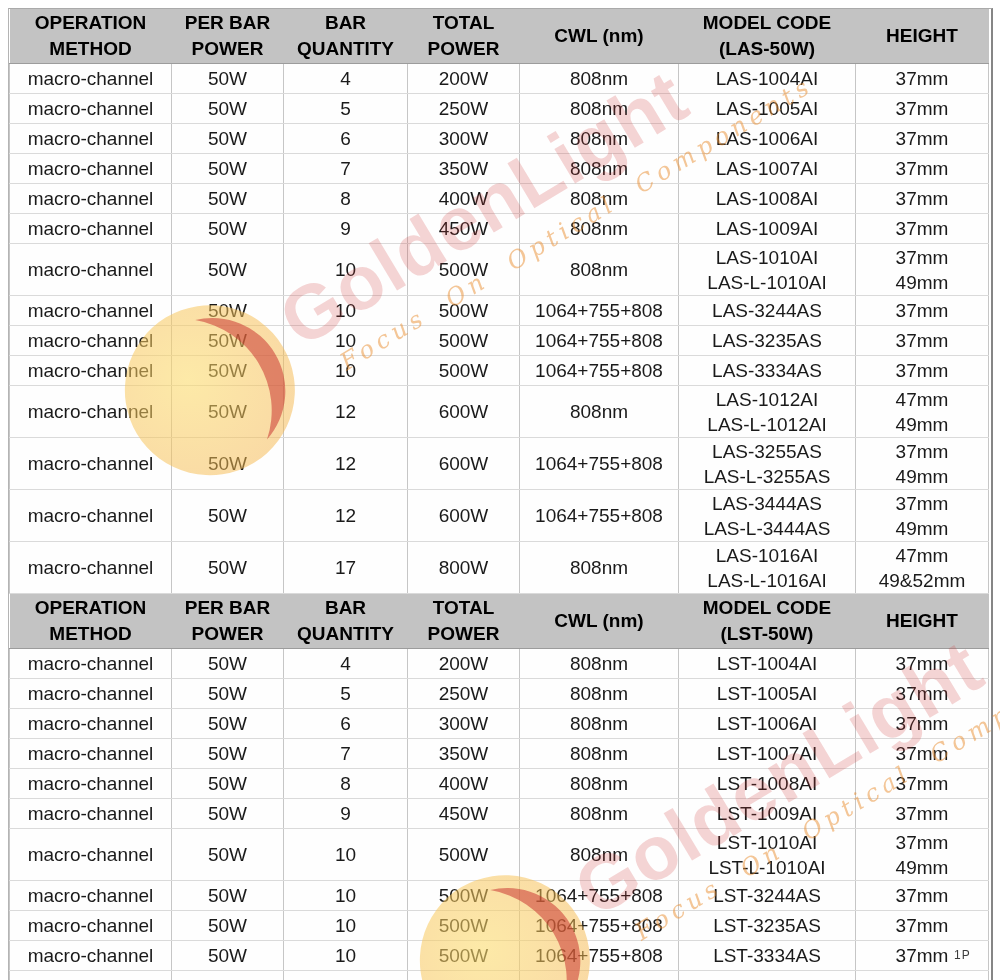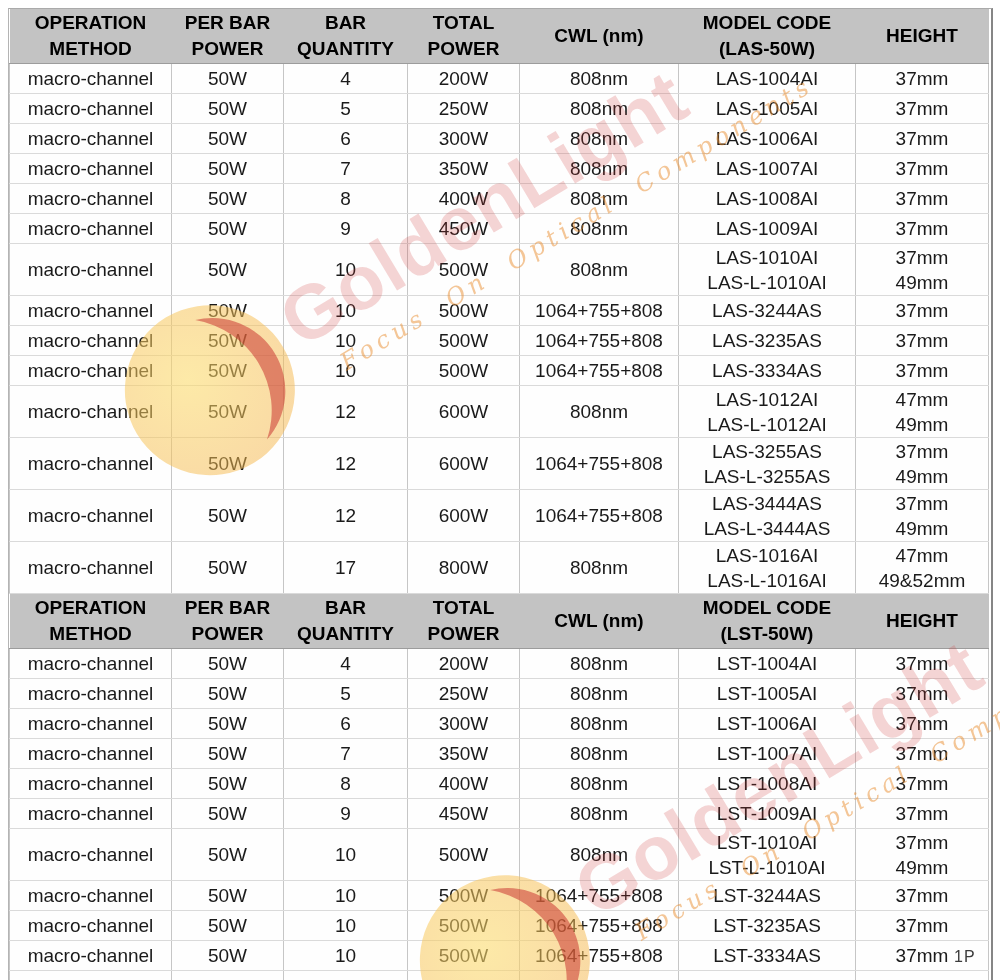--- a/index.html
+++ b/index.html
@@ -44,21 +44,21 @@
   }
   .wm-tagline{
     font-family:"DejaVu Serif",serif;font-style:italic;font-size:24px;
     letter-spacing:5px;word-spacing:14px;white-space:nowrap;
     color:rgba(234,142,48,0.5);margin:4px 0 0 28px;
   }
   .wm-1{left:137px;top:349px;}
   .wm-2{left:432px;top:919px;}
 
   .footnote{
-    position:absolute;left:954px;top:948px;font-size:16px;color:#3c3c3c;
+    position:absolute;left:954px;top:948px;font-size:12px;color:#3c3c3c;
     letter-spacing:1px;z-index:6;
   }
 </style>
 </head>
 <body>
 
 <div class="page">
 
   <div class="tables-wrap">
     <table>

